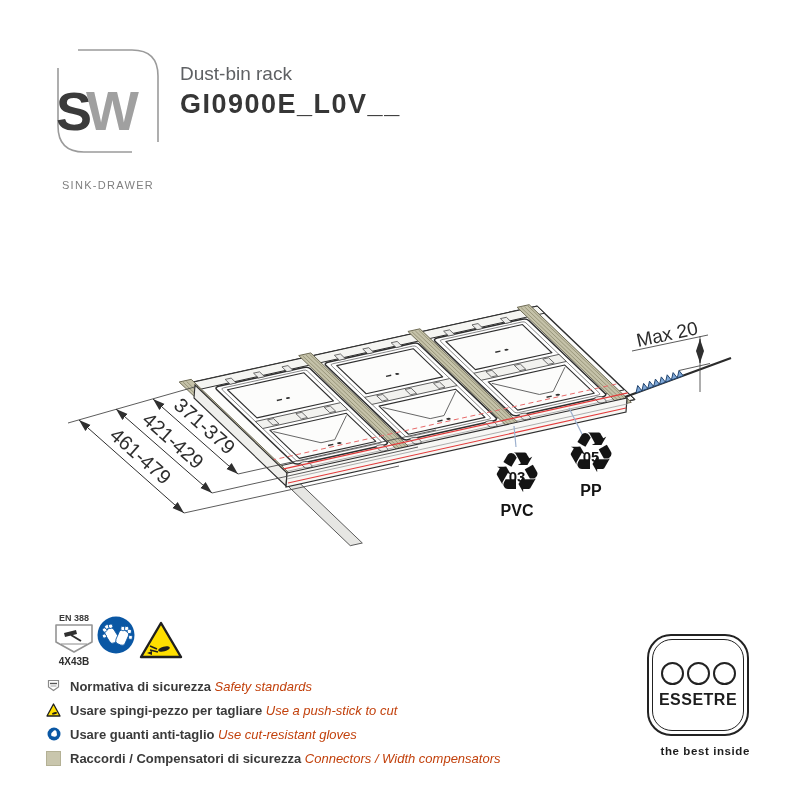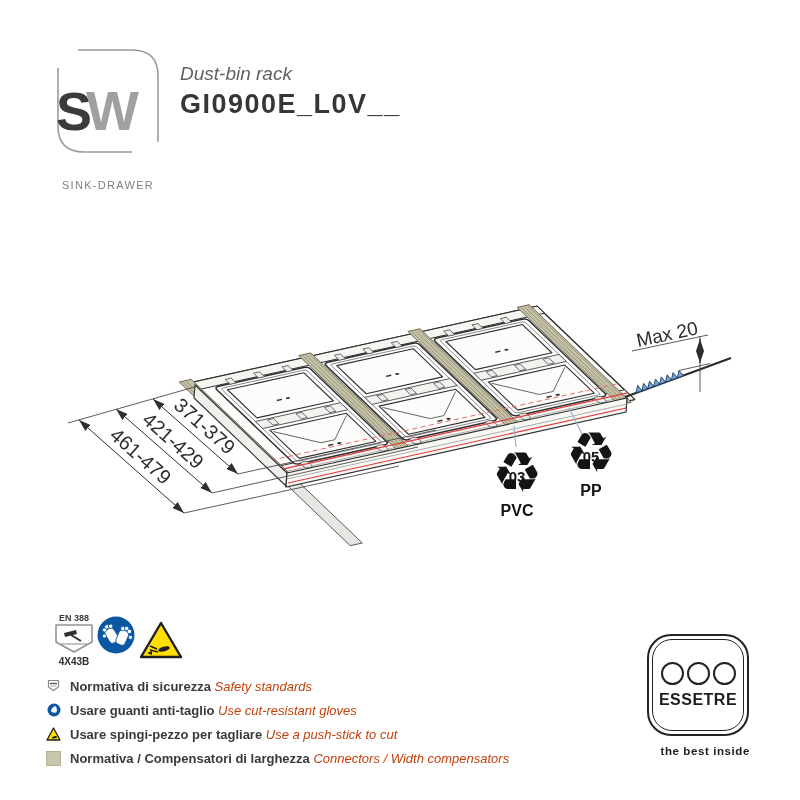--- a/index.html
+++ b/index.html
@@ -6,21 +6,21 @@
   body{
     width:800px;height:800px;position:relative;background:#ffffff;
     font-family:"Liberation Sans","DejaVu Sans",sans-serif;
     color:#3a3a3a;overflow:hidden;
   }
   .abs{position:absolute;}
 
   
   #title-block{left:180px;top:61px;}
   .title-it{font-size:19px;color:#5f6164;line-height:25px;}
-  .title-en{font-size:19px;color:#5f6164;font-style:italic;line-height:25px;}
+  .title-en{font-size:19px;color:#5f6164;line-height:25px;}
   .product-code{font-size:27px;font-weight:700;color:#363636;letter-spacing:1.5px;margin-top:3px;}
 
   #sw-tagline{left:46px;top:179px;width:124px;text-align:center;
     font-size:11px;color:#7f7f7f;letter-spacing:1.3px;}
 
   
   .recycle{width:70px;text-align:center;}
   .recycle .glyph{font-family:"DejaVu Sans",sans-serif;font-size:56px;line-height:58px;color:#141414;display:block;}
   .recycle .num{position:absolute;left:0;right:0;top:24px;font-size:15px;font-weight:700;color:#141414;}
   .recycle .mat{font-size:16px;font-weight:700;color:#141414;margin-top:0px;}
@@ -272,43 +272,43 @@
           <path d="M1.5,1.5 L11.5,1.5 L11.5,8 L6.5,11.5 L1.5,8 Z" fill="#fff" stroke="#8a8a8a" stroke-width="1.2"></path>
           <line x1="3" y1="4.5" x2="10" y2="4.5" stroke="#555" stroke-width="1.4"></line>
           <line x1="3.5" y1="7" x2="9.5" y2="7" stroke="#999" stroke-width="0.9"></line>
         </svg>
     </span>
     <span class="note-it">Normativa di sicurezza </span>
     <span class="note-en">Safety standards</span>
   </div>
   <div class="note-row">
     <span class="note-ico">
+      <svg width="15" height="14" viewBox="0 0 15 14">
+          <polygon points="7.5,1 1,13 14,13" fill="#ffdf00" stroke="#1f1f1f" stroke-width="1.3" stroke-linejoin="round"></polygon>
+          <ellipse cx="8.5" cy="10.3" rx="2.6" ry="1.1" transform="rotate(-14 8.5 10.3)" fill="#1f1f1f"></ellipse>
+        </svg>
+    </span>
+    <span class="note-it">Usare spingi-pezzo per tagliare </span>
+    <span class="note-en">Use a push-stick to cut</span>
+  </div>
+  <div class="note-row">
+    <span class="note-ico">
       <svg width="14" height="14" viewBox="0 0 14 14">
           <circle cx="7" cy="7" r="6.5" fill="#0a57a4"></circle>
           <path d="M4.5,9 Q3.5,6 5.5,5 L7,3.5 Q8.5,2.5 9.5,4.5 L10,8 Q9.5,10 7.5,9.8 Z" fill="#fff"></path>
         </svg>
     </span>
     <span class="note-it">Usare guanti anti-taglio </span>
     <span class="note-en">Use cut-resistant gloves</span>
   </div>
   <div class="note-row">
     <span class="note-ico">
-      <svg width="15" height="14" viewBox="0 0 15 14">
-          <polygon points="7.5,1 1,13 14,13" fill="#ffdf00" stroke="#1f1f1f" stroke-width="1.3" stroke-linejoin="round"></polygon>
-          <ellipse cx="8.5" cy="10.3" rx="2.6" ry="1.1" transform="rotate(-14 8.5 10.3)" fill="#1f1f1f"></ellipse>
-        </svg>
-    </span>
-    <span class="note-it">Usare spingi-pezzo per tagliare </span>
-    <span class="note-en">Use a push-stick to cut</span>
-  </div>
-  <div class="note-row">
-    <span class="note-ico">
         <span class="swatch"></span>
       </span>
-    <span class="note-it">Normativa / Compensatori di larghezza </span>
+    <span class="note-it">Raccordi / Compensatori di sicurezza </span>
     <span class="note-en">Connectors / Width compensators</span>
   </div>
 </div>
 
 <div class="abs" id="essetre">
   <div class="box">
     <span class="inner"></span>
     <div class="dots">
       <span class="dot"></span>
         <span class="dot"></span>

